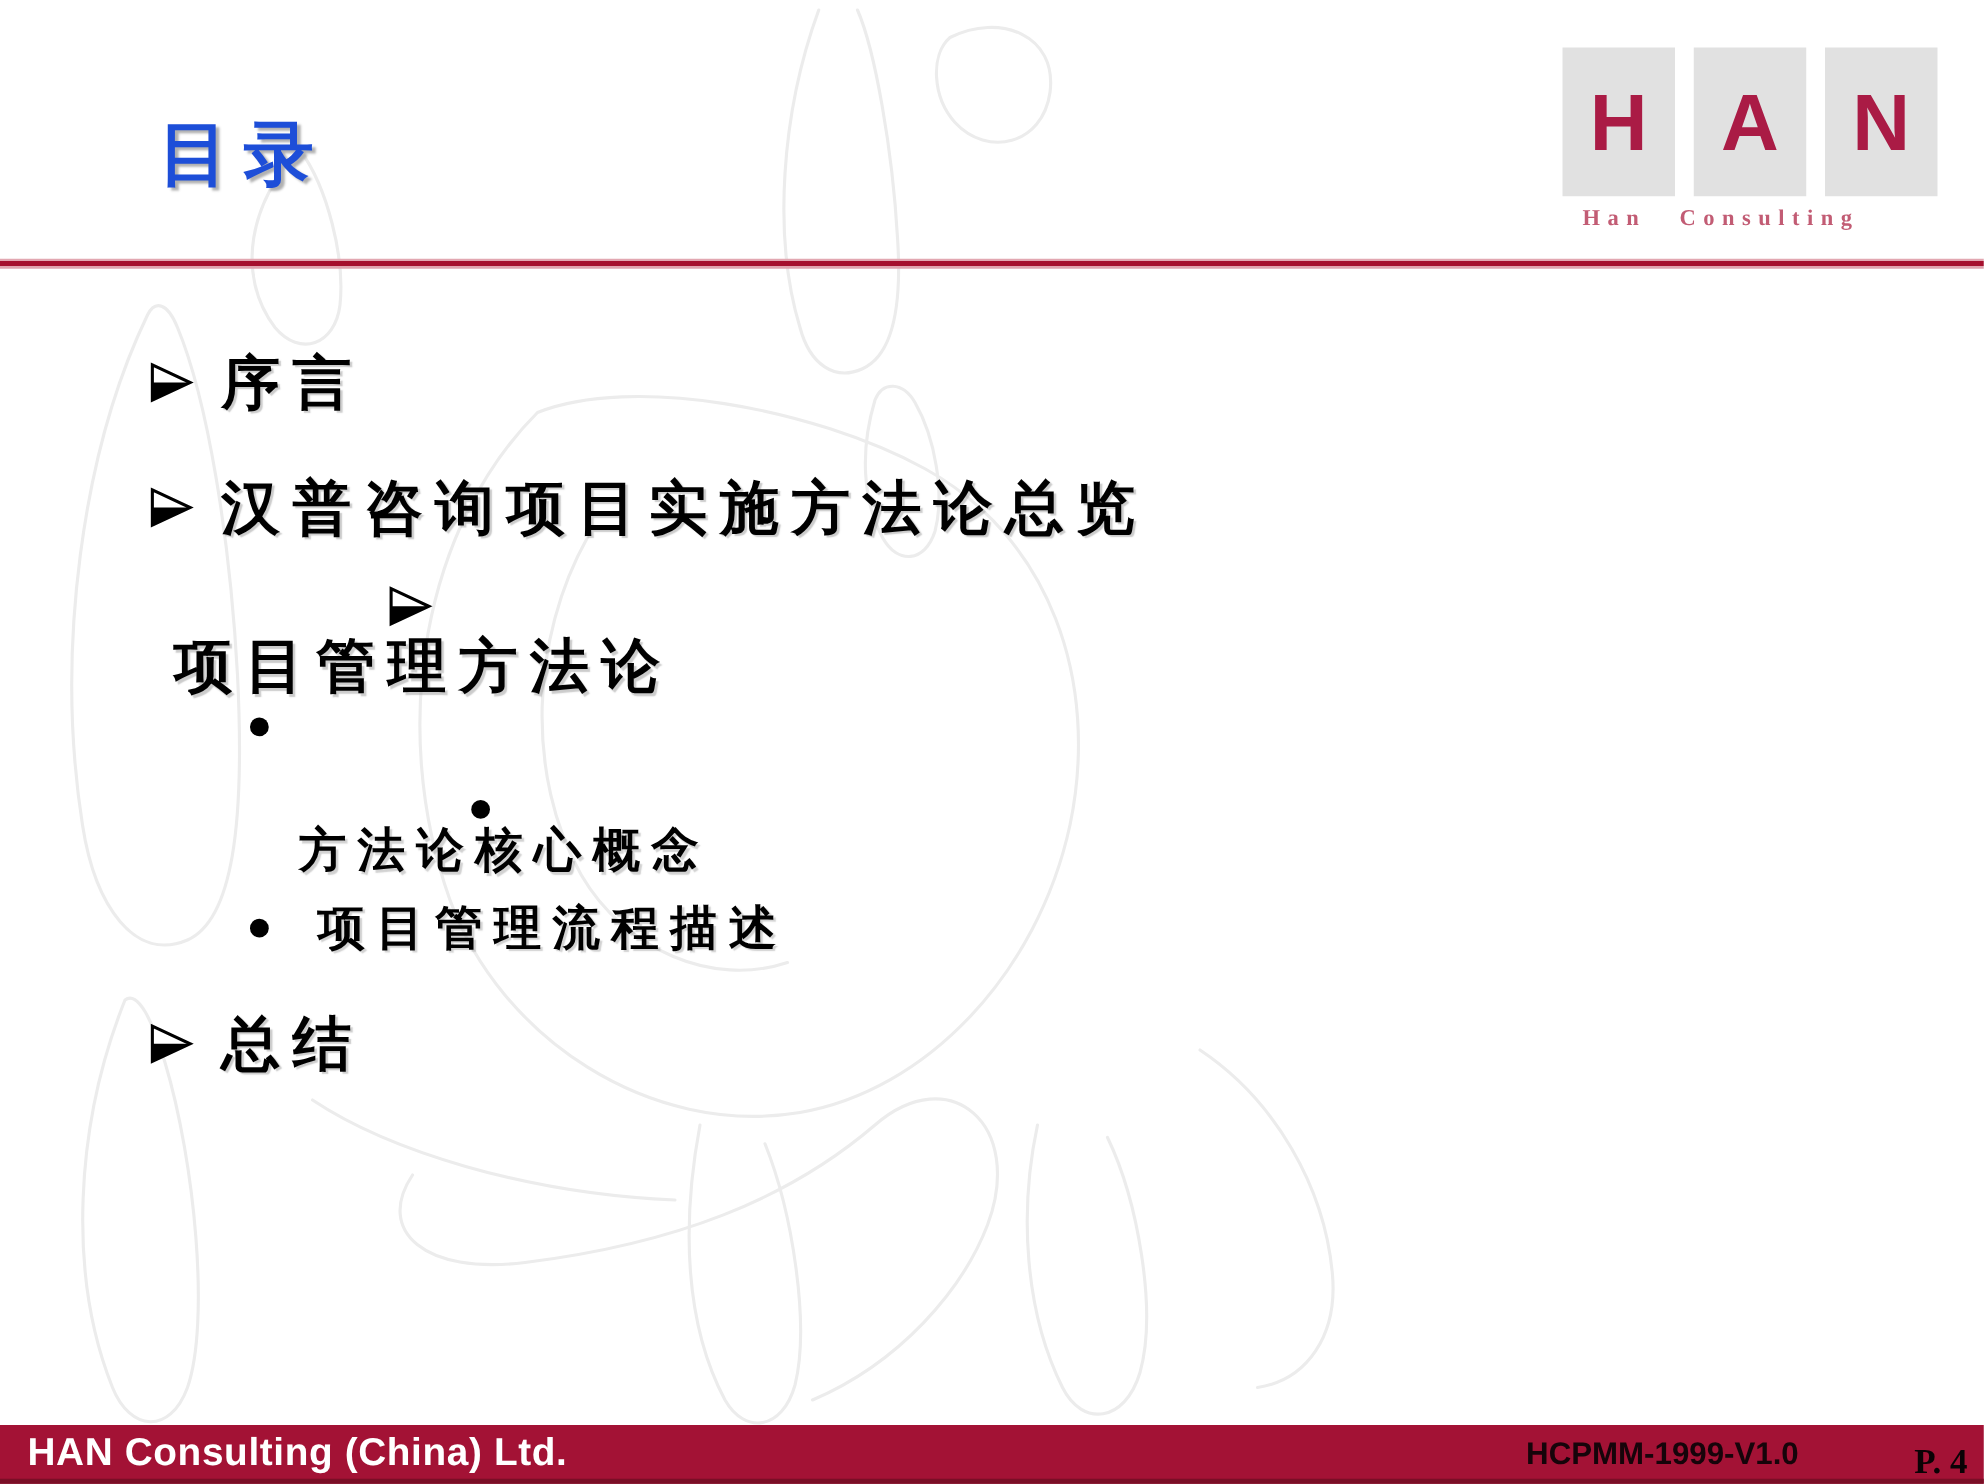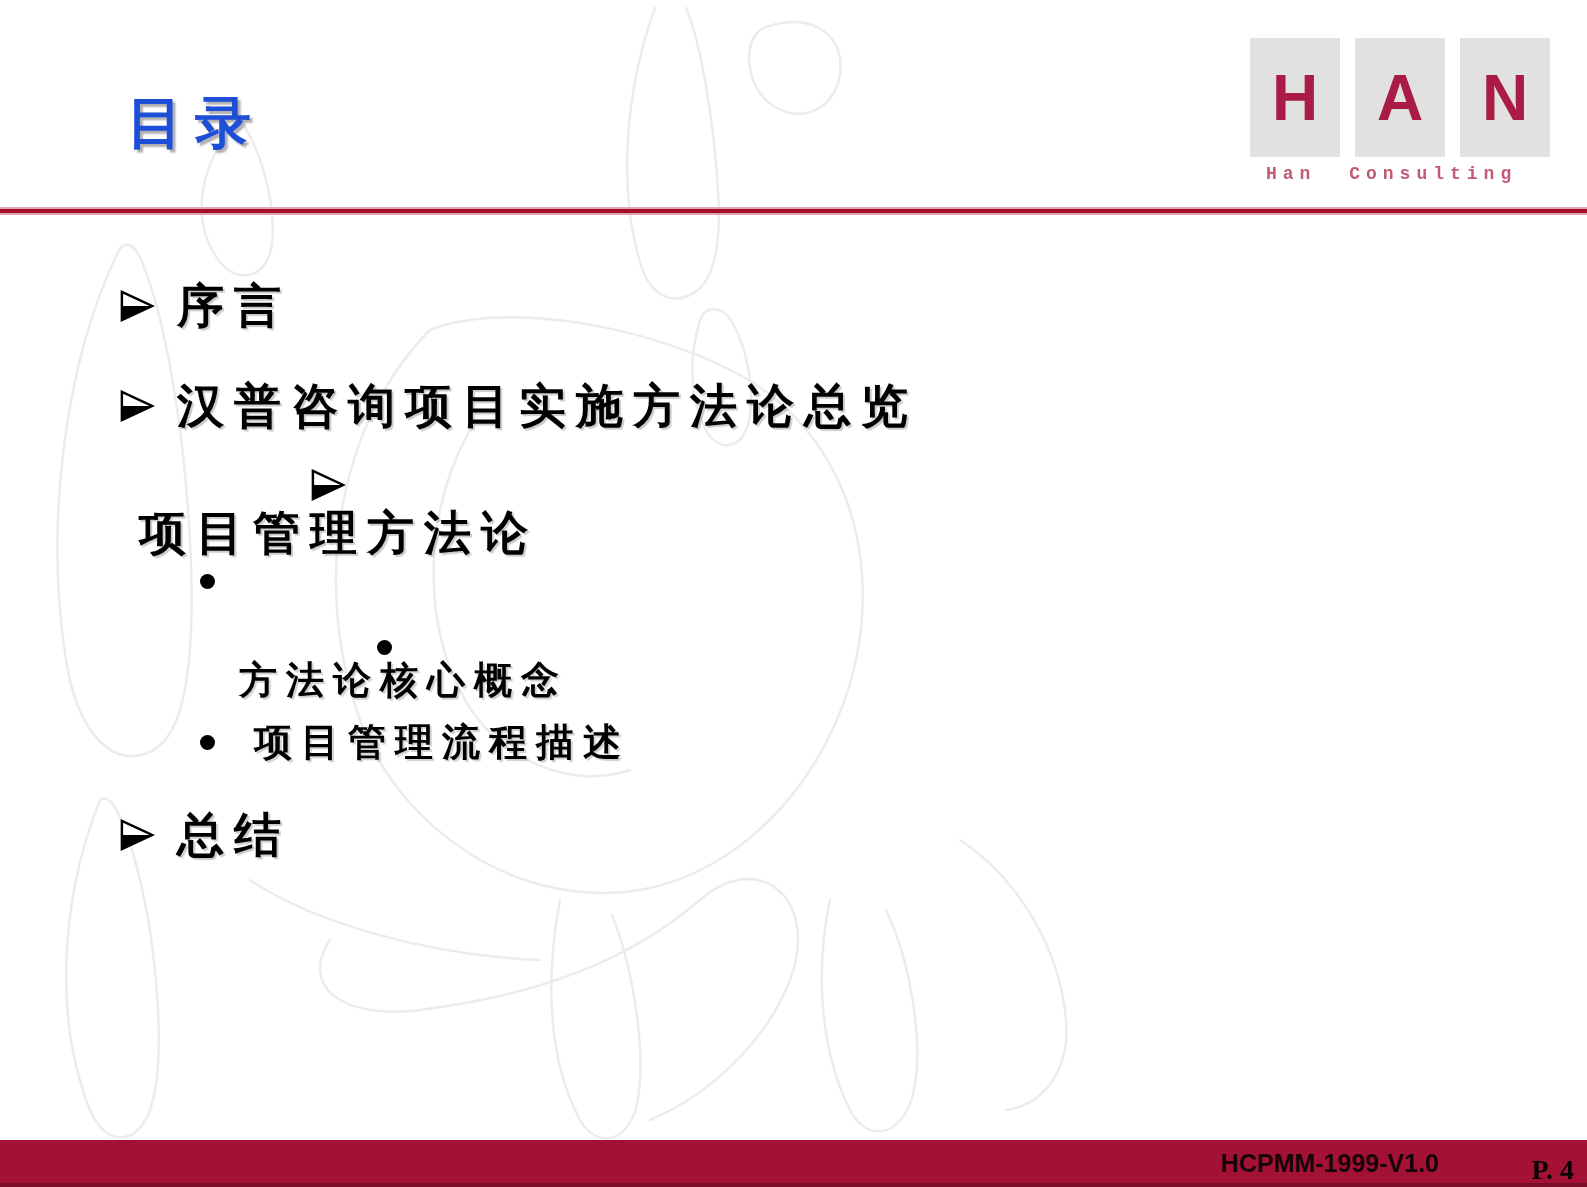--- a/index.html
+++ b/index.html
@@ -57,21 +57,21 @@
     align-items: center;
     justify-content: center;
     font-family: "Liberation Sans", sans-serif;
     font-weight: bold;
     font-size: 64px;
     color: #aa1b45;
   }
   .logo-subtext {
     margin-top: 7px;
     padding-left: 16px;
-    font-family: Liberation Mono, monospace;
+    font-family: Liberation Serif, serif;
     font-weight: bold;
     font-size: 18px;
     letter-spacing: 6px;
     word-spacing: 16px;
     color: #c25c74;
     white-space: nowrap;
   }
 
   .title-rule {
     position: absolute;
@@ -247,15 +247,16 @@
 
 <div class="toc-item l1 r7">
   <svg class="arrow-bullet" viewBox="0 0 40 36">
     <path d="M4 3 L36 18 L4 33 Z" fill="#ffffff" stroke="#000000" stroke-width="2.6"></path>
     <path d="M4 18 L36 18 L4 33 Z" fill="#000000"></path>
   </svg>
   <span class="label">总结</span>
 </div>
 
 <div class="footer-bar">
+  <span class="footer-company">HAN Consulting (China) Ltd.</span>
   <span class="footer-docid">HCPMM-1999-V1.0</span>
   <span class="footer-page">P. 4</span>
 </div>
 
 </body></html>

